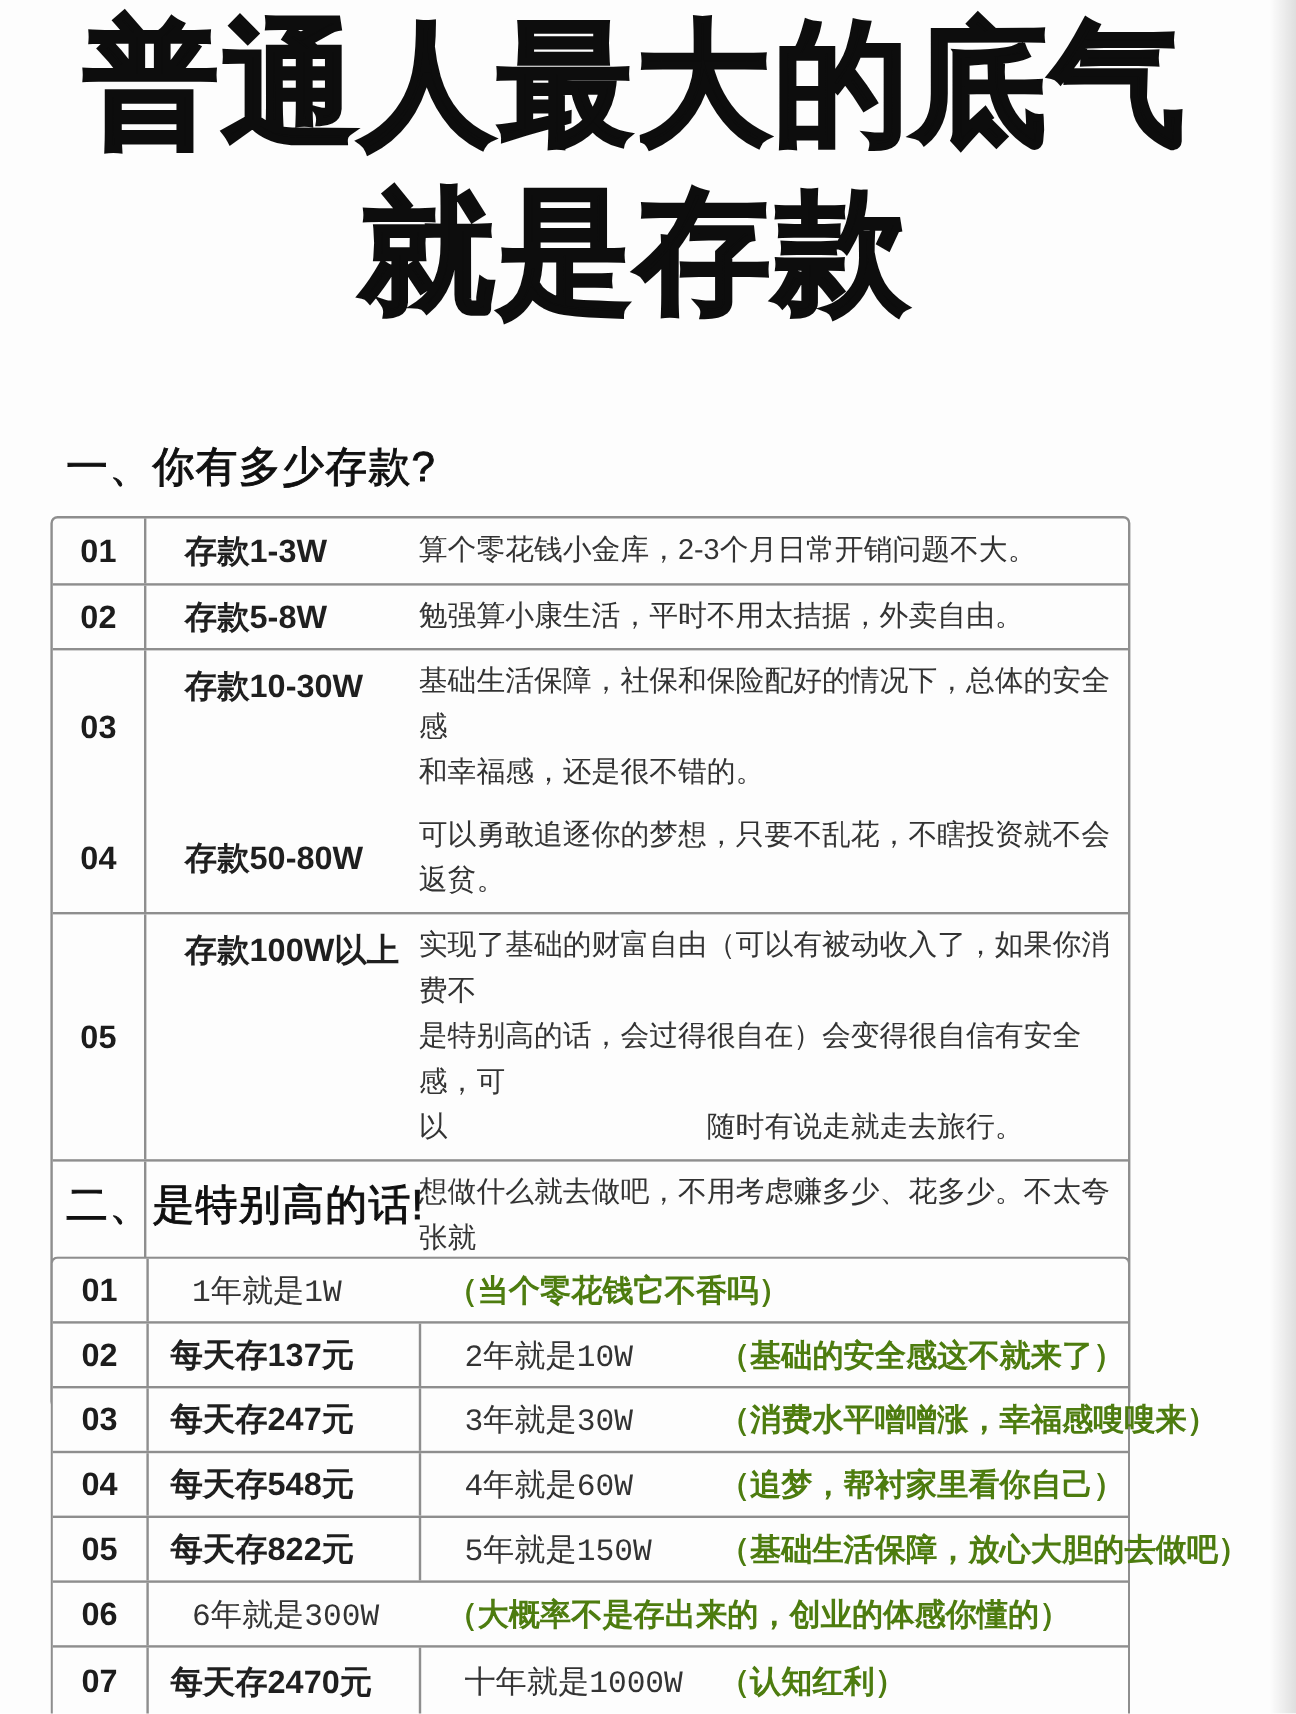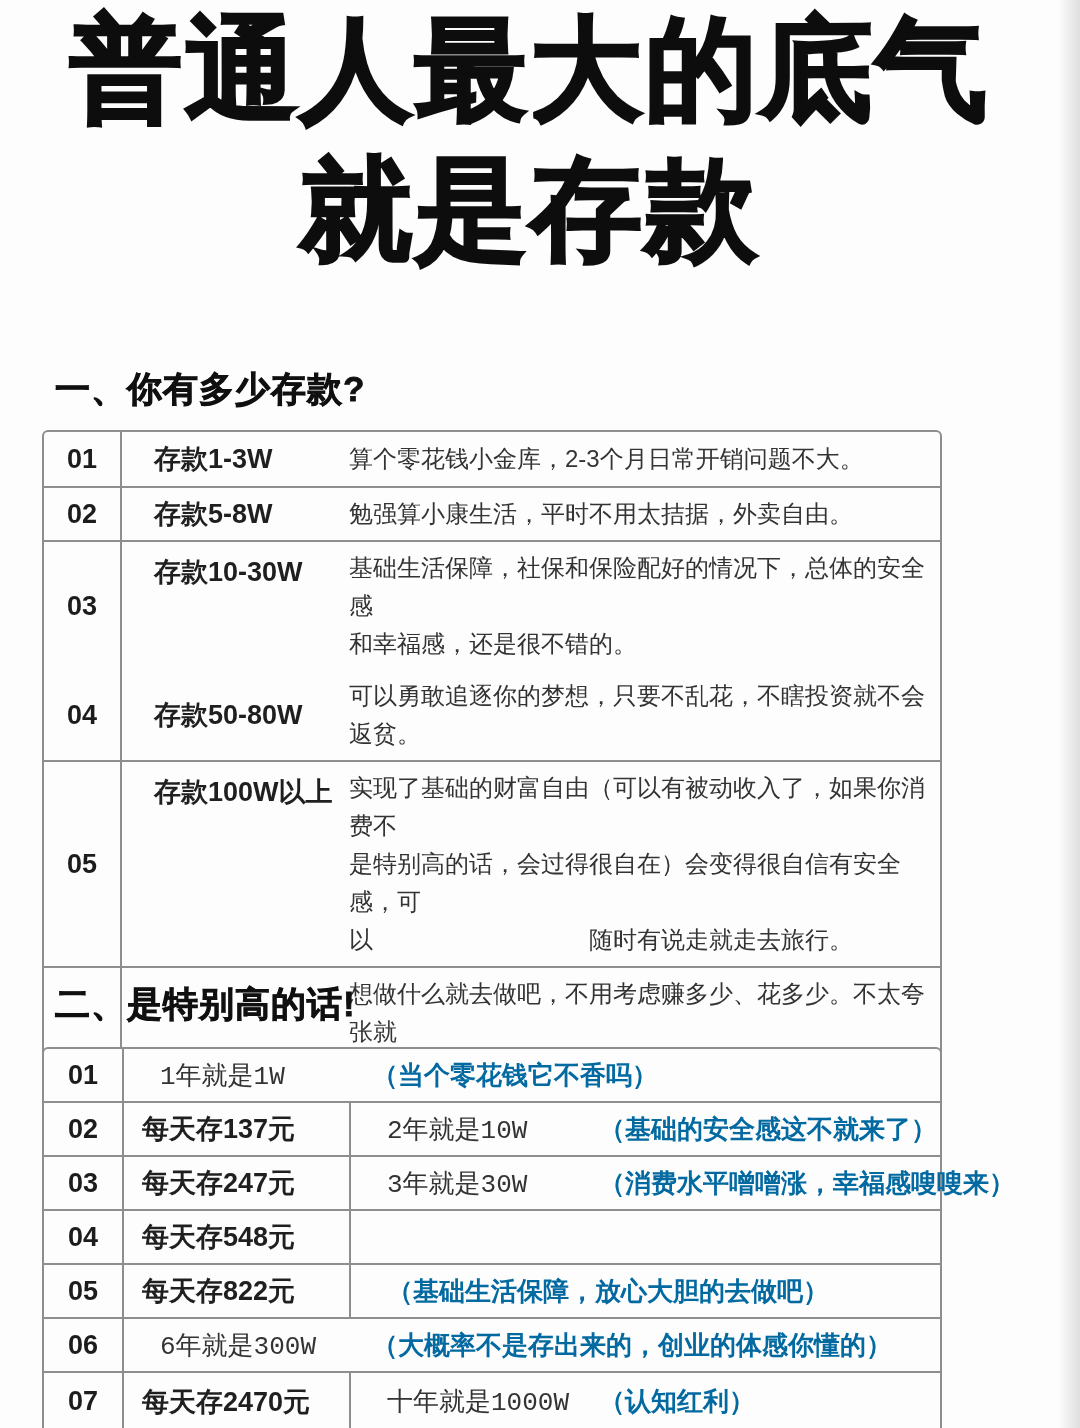--- a/index.html
+++ b/index.html
@@ -33,21 +33,21 @@
     color:#0d0d0d;
     font-size:112px;
     line-height:1.25;
     letter-spacing:3px;
     -webkit-text-stroke:3px #0d0d0d;
   }
   
   .section-heading {
     position:absolute; left:55px;
     font-size:35px;
-    font-weight:700;
+    font-weight:400;
     color:#101010;
     letter-spacing:1px;
     -webkit-text-stroke:0.8px #101010;
   }
   .heading-1 { top:366px; }
   .heading-2 { top:981px; }
   
   .tbl {
     position:absolute; left:42px;
     width:900px;
@@ -115,21 +115,21 @@
   .t2-content {
     flex:1;
     display:flex; align-items:center;
     padding-left:36px;
     font-size:26px;
     color:#333333;
     box-sizing:border-box;
     font-family:Liberation Mono, monospace;
   }
   .t2-value { flex:0 0 212px; font-weight:400; }
-  .t2-comment { font-weight:bold; color:#0369a1; white-space:nowrap; }
+  .t2-comment { font-weight:bold; color:#4d7c0f; white-space:nowrap; }
   .r2 { min-height:54px; }
   .r2-last { min-height:57px; }
 </style>
 </head>
 <body>
 
 <div class="page">
 
   <div class="title-block">
     <div>普通人最大的底气</div>
@@ -209,26 +209,31 @@
       <div class="t2-label">每天存247元</div>
       <div class="t2-content">
         <span class="t2-value">3年就是30W</span>
         <span class="t2-comment">（消费水平噌噌涨，幸福感嗖嗖来）</span>
       </div>
     </div>
 
     <div class="row r2">
       <div class="num-cell t2-num">04</div>
       <div class="t2-label">每天存548元</div>
+      <div class="t2-content">
+        <span class="t2-value">4年就是60W</span>
+        <span class="t2-comment">（追梦，帮衬家里看你自己）</span>
+      </div>
     </div>
 
     <div class="row r2">
       <div class="num-cell t2-num">05</div>
       <div class="t2-label">每天存822元</div>
       <div class="t2-content">
+        <span class="t2-value">5年就是150W</span>
         <span class="t2-comment">（基础生活保障，放心大胆的去做吧）</span>
       </div>
     </div>
 
     <div class="row r2">
       <div class="num-cell t2-num">06</div>
       <div class="t2-content">
         <span class="t2-value">6年就是300W</span>
         <span class="t2-comment">（大概率不是存出来的，创业的体感你懂的）</span>
       </div>

